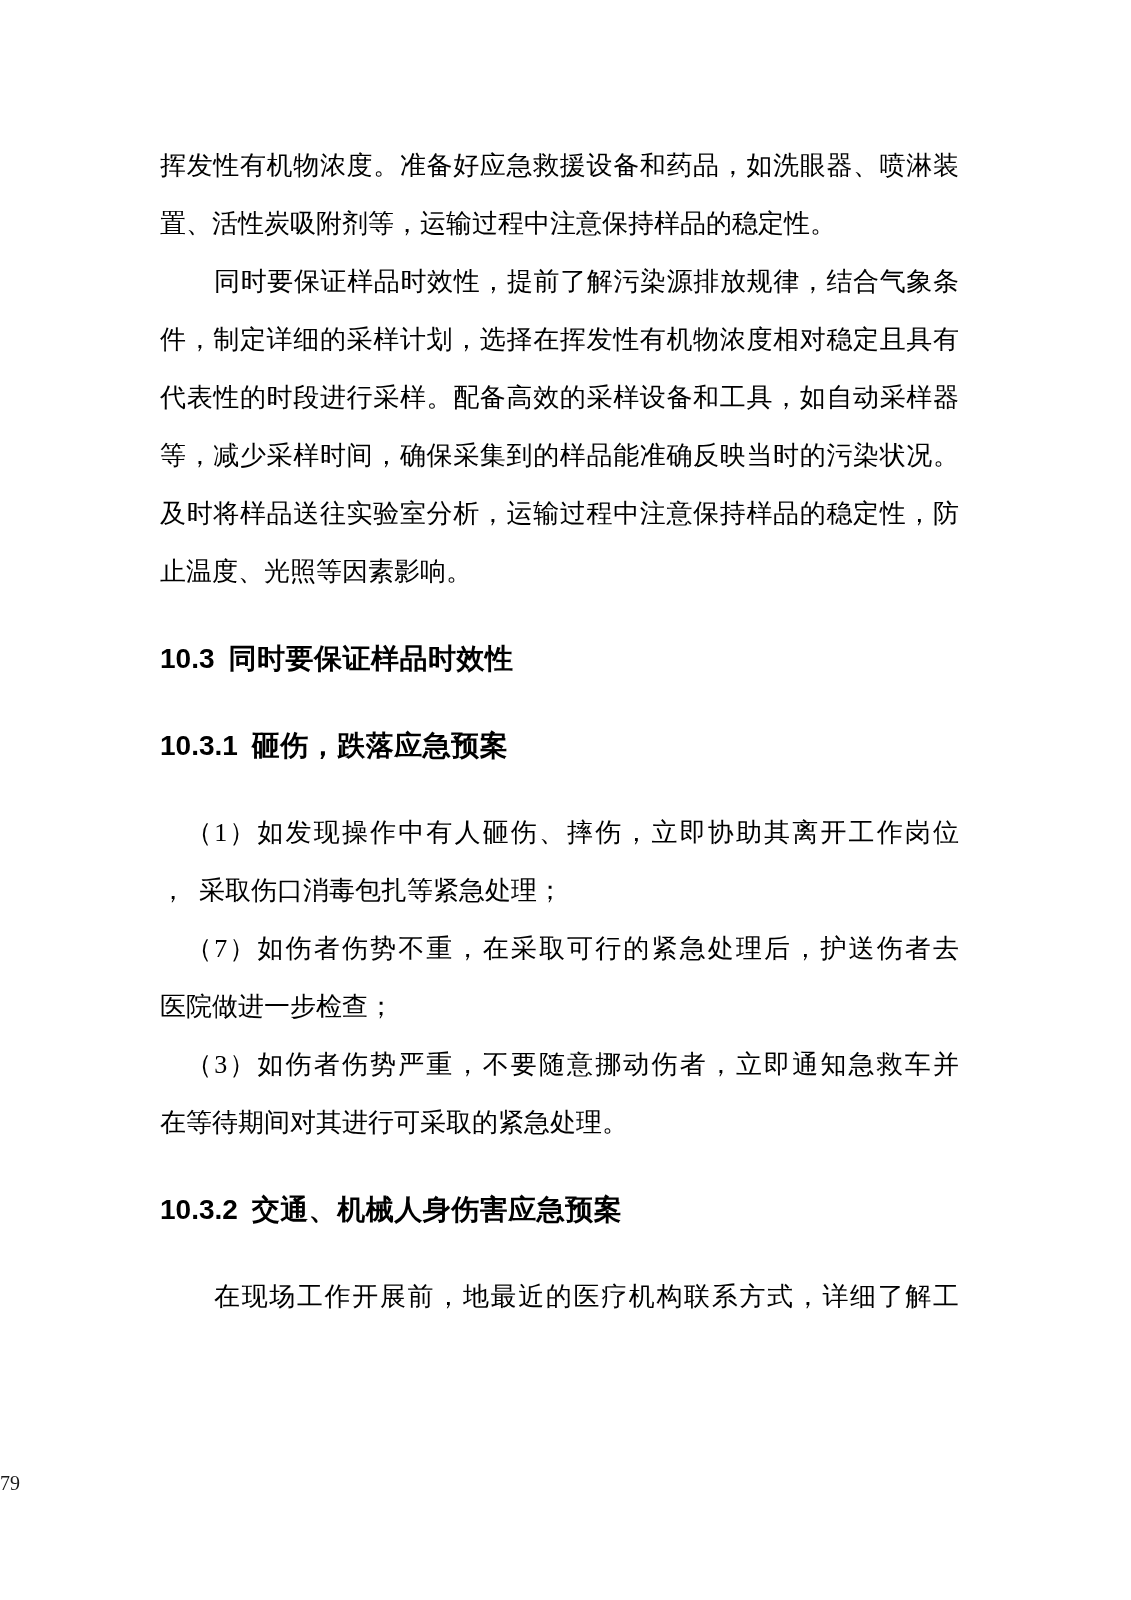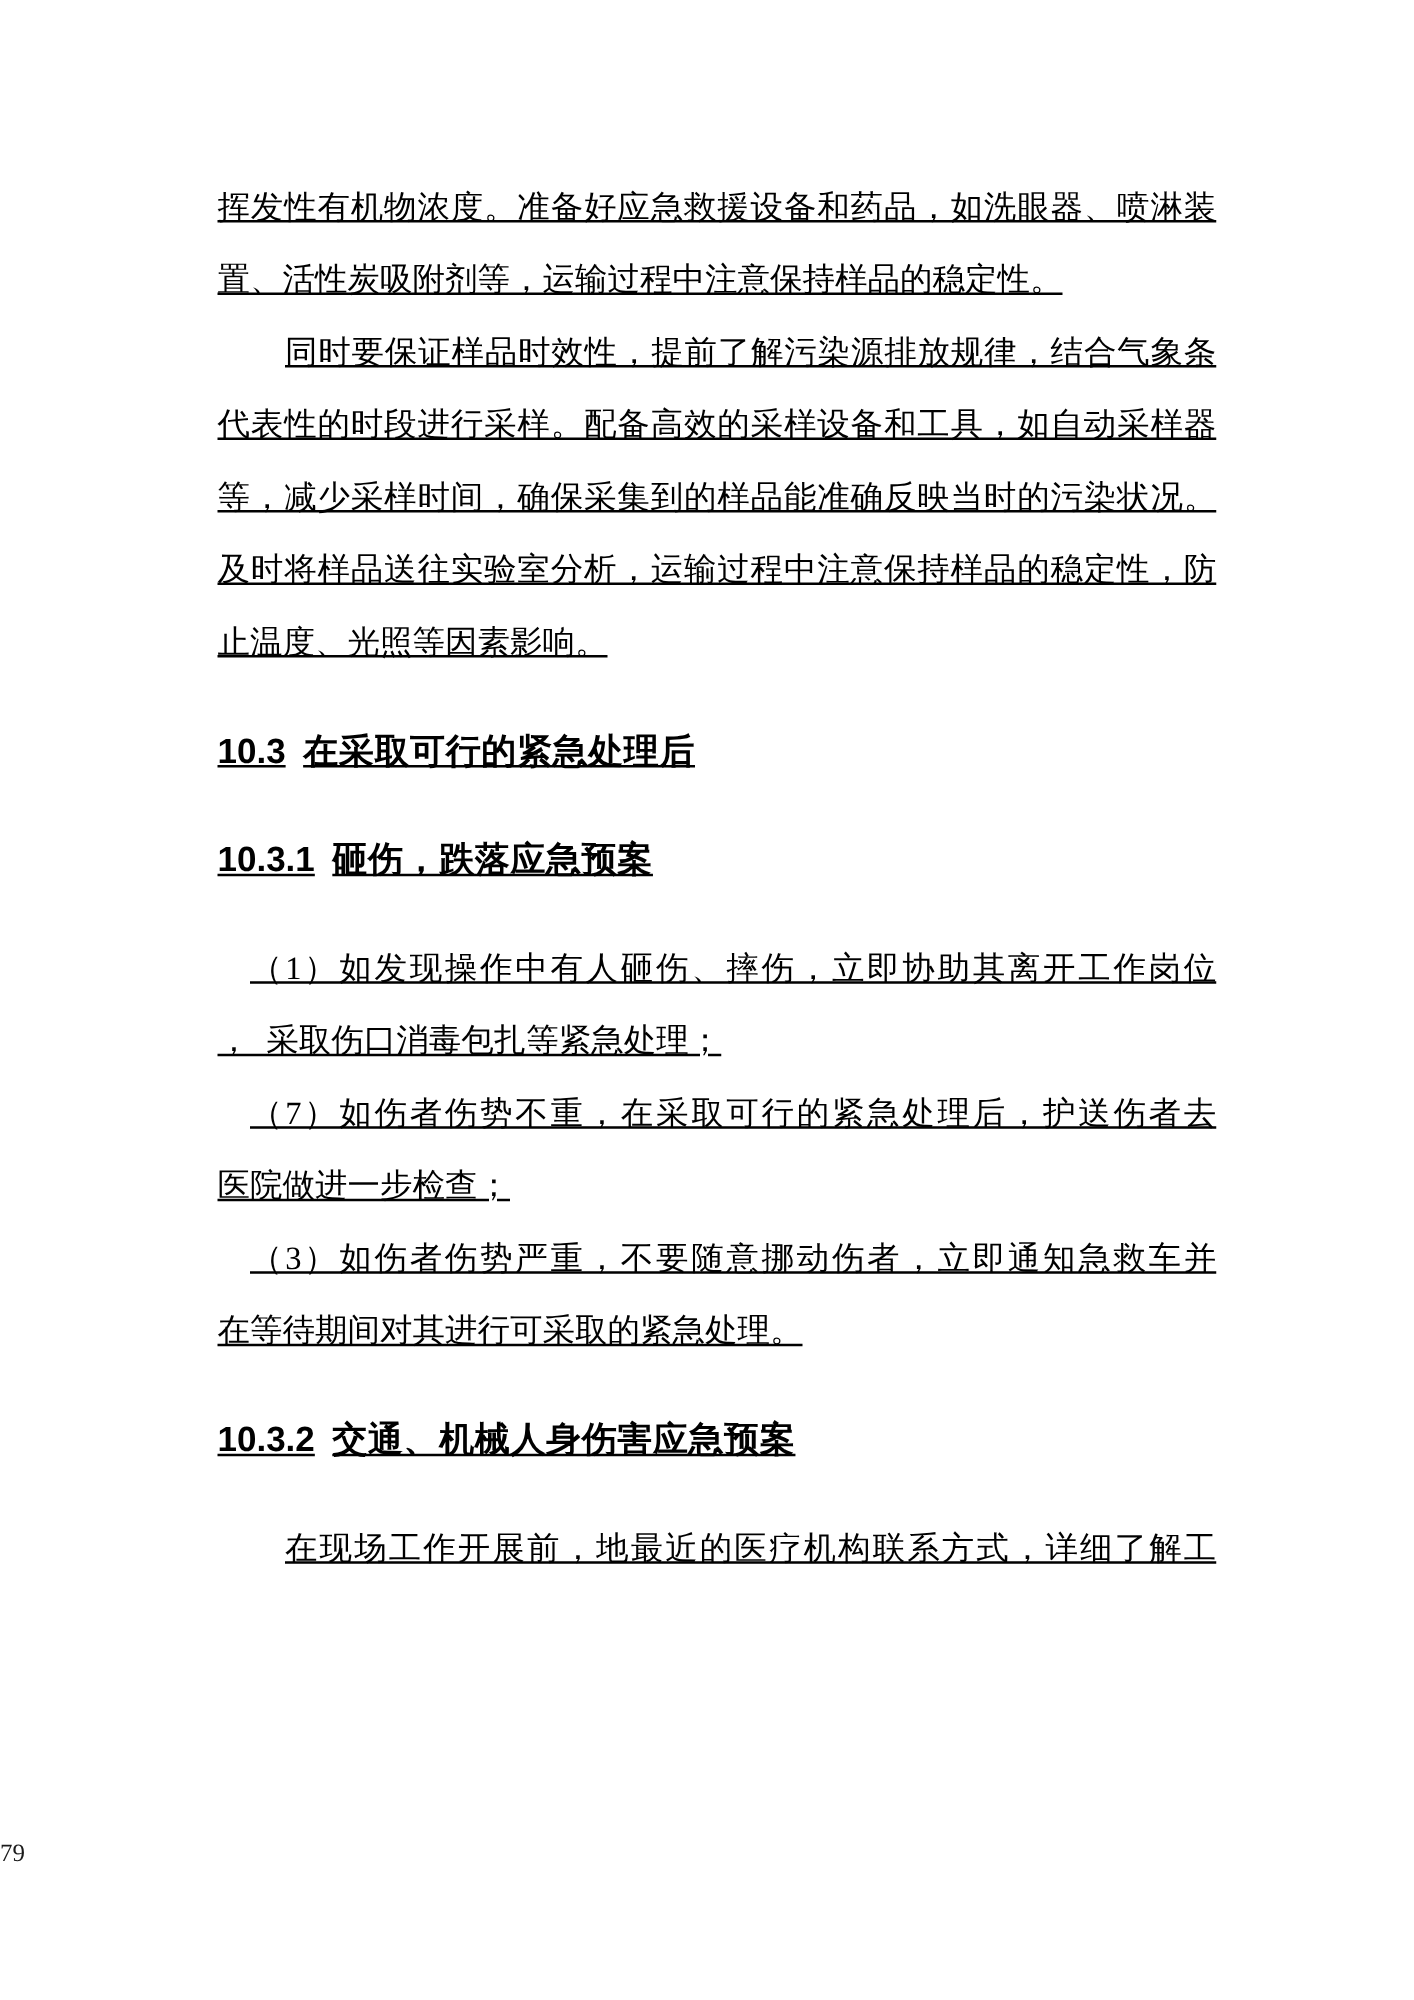--- a/index.html
+++ b/index.html
@@ -13,24 +13,23 @@
     overflow: hidden;
   }
   .page {
     position: absolute;
     left: 0; top: 0;
     width: 1131px; height: 1600px;
     background: #ffffff;
   }
   .doc {
     position: absolute;
-    left: 174px;
+    left: 160px;
     top: 137px;
     width: 799px;
-    text-decoration: underline;
   }
   .line {
     font-size: 26px;
     height: 58px;
     line-height: 58px;
     white-space: normal;
   }
   .line.fill {
     text-align: justify;
     text-align-last: justify;
@@ -64,25 +63,26 @@
   }
 </style>
 </head>
 <body>
 
 <div class="page">
   <div class="doc" id="doc">
       <div class="line fill">挥发性有机物浓度。准备好应急救援设备和药品，如洗眼器、喷淋装</div>
       <div class="line">置、活性炭吸附剂等，运输过程中注意保持样品的稳定性。</div>
       <div class="line fill indent2">同时要保证样品时效性，提前了解污染源排放规律，结合气象条</div>
+      <div class="line fill">件，制定详细的采样计划，选择在挥发性有机物浓度相对稳定且具有</div>
       <div class="line fill">代表性的时段进行采样。配备高效的采样设备和工具，如自动采样器</div>
       <div class="line fill">等，减少采样时间，确保采集到的样品能准确反映当时的污染状况。</div>
       <div class="line fill">及时将样品送往实验室分析，运输过程中注意保持样品的稳定性，防</div>
       <div class="line">止温度、光照等因素影响。</div>
-      <div class="heading"><span class="hnum">10.3</span><span class="htitle">在采取可行的紧急处理后</span></div>
+      <div class="heading"><span class="hnum">10.3</span><span class="htitle">同时要保证样品时效性</span></div>
       <div class="heading"><span class="hnum">10.3.1</span><span class="htitle">砸伤，跌落应急预案</span></div>
       <div class="line fill indent1">（1）如发现操作中有人砸伤、摔伤，立即协助其离开工作岗位</div>
       <div class="line">， 采取伤口消毒包扎等紧急处理；</div>
       <div class="line fill indent1">（7）如伤者伤势不重，在采取可行的紧急处理后，护送伤者去</div>
       <div class="line">医院做进一步检查；</div>
       <div class="line fill indent1">（3）如伤者伤势严重，不要随意挪动伤者，立即通知急救车并</div>
       <div class="line">在等待期间对其进行可采取的紧急处理。</div>
       <div class="heading"><span class="hnum">10.3.2</span><span class="htitle">交通、机械人身伤害应急预案</span></div>
       <div class="line fill indent2">在现场工作开展前，地最近的医疗机构联系方式，详细了解工</div>
     </div>

